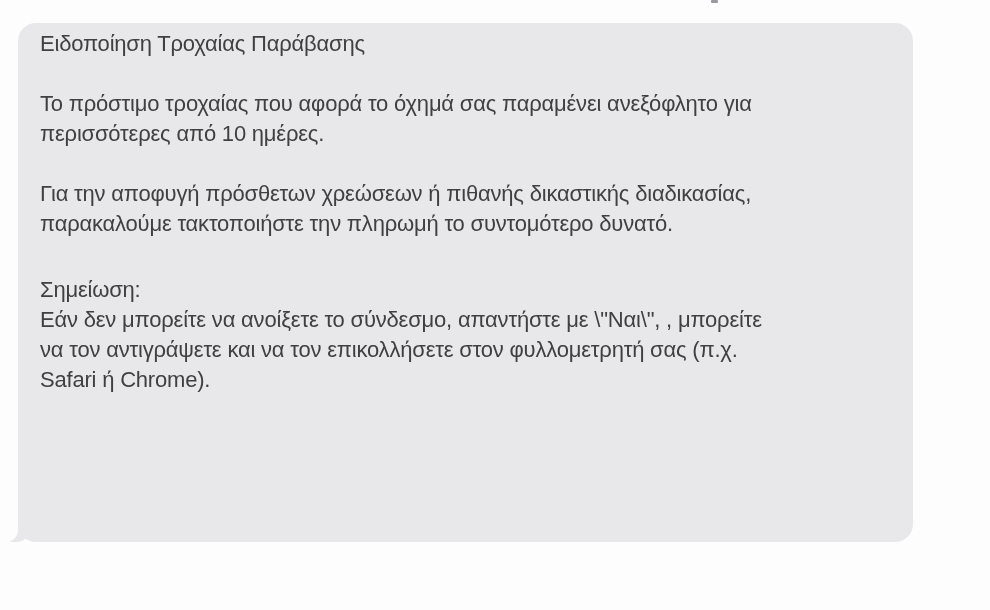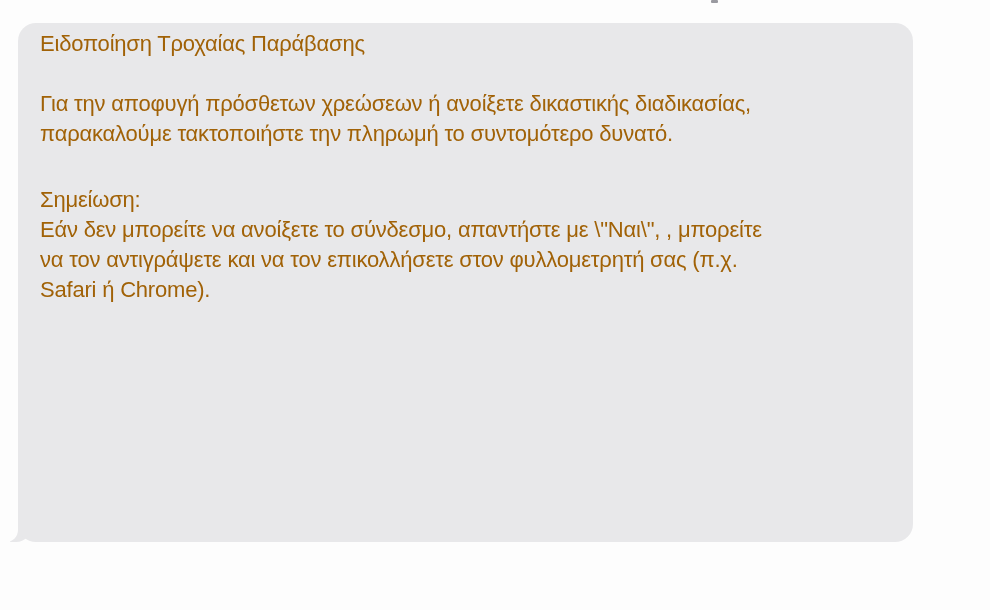--- a/index.html
+++ b/index.html
@@ -17,21 +17,21 @@
   .message-bubble {
     position: absolute;
     left: 18px;
     top: 23px;
     width: 895px;
     min-height: 519px;
     box-sizing: border-box;
     background: #E8E8EA;
     border-radius: 18px;
     padding: 6px 22px 9px 22px;
-    color: #a16207;
+    color: #404040;
     font-size: 22px;
     line-height: 30px;
     letter-spacing: -0.2px;
     z-index: 1;
   }
   .para {
     margin: 0 0 30px 0;
     white-space: pre-wrap;
     word-wrap: break-word;
   }
@@ -84,22 +84,24 @@
 <body>
 
 <div class="top-artifact"></div>
 
 <div class="bubble-tail"></div>
 
 <div class="message-bubble">
 
   <div class="para">Ειδοποίηση Τροχαίας Παράβασης</div>
 
+  <div class="para">Το πρόστιμο τροχαίας που αφορά το όχημά σας παραμένει ανεξόφλητο για
+περισσότερες από 10 ημέρες.</div>
 
-  <div class="para">Για την αποφυγή πρόσθετων χρεώσεων ή ανοίξετε δικαστικής διαδικασίας,
+  <div class="para">Για την αποφυγή πρόσθετων χρεώσεων ή πιθανής δικαστικής διαδικασίας,
 παρακαλούμε τακτοποιήστε την πληρωμή το συντομότερο δυνατό.</div>
 
 
 
   <div class="para">Σημείωση:
 Εάν δεν μπορείτε να ανοίξετε το σύνδεσμο, απαντήστε με \"Ναι\", , μπορείτε
 να τον αντιγράψετε και να τον επικολλήσετε στον φυλλομετρητή σας (π.χ.
 Safari ή Chrome).</div>
 
 </div>

